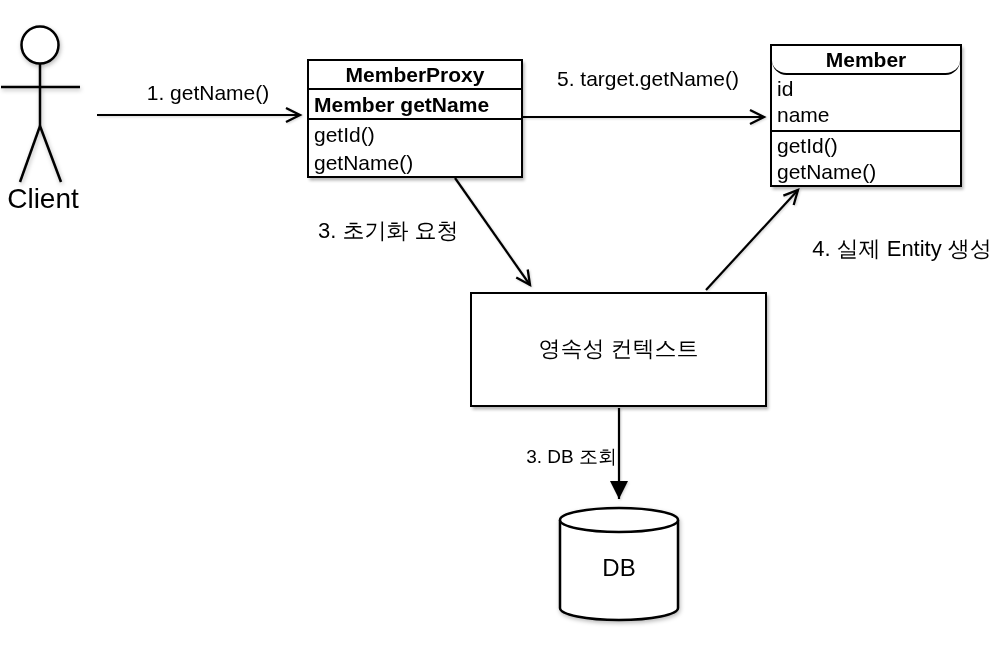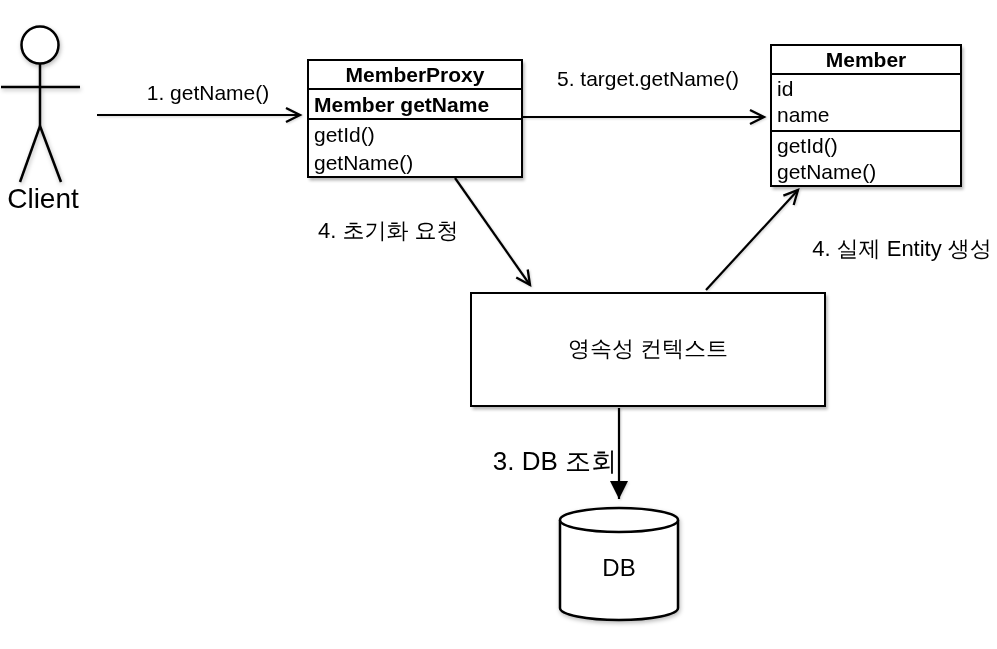--- a/index.html
+++ b/index.html
@@ -47,44 +47,44 @@
   .uml-line { white-space: nowrap; }
   .bold { font-weight: bold; }
 
   .proxy-box  { left: 307px; top: 59px;  width: 216px; height: 119px; }
   .proxy-box .uml-title { height: 27px; }
   .proxy-box .attr-section { height: 30px; box-sizing: border-box; }
   .proxy-box .method-section { flex: 1; }
   .proxy-box .uml-line { line-height: 28px; }
 
   .member-box { left: 770px; top: 44px;  width: 192px; height: 143px; }
-  .member-box .uml-title { height: 31px; }
+  .member-box .uml-title { height: 31px; border-radius: 15px; }
   .member-box .attr-section { height: 64px; box-sizing: border-box; }
   .member-box .method-section { flex: 1; }
   .member-box .uml-line { line-height: 26px; }
 
   .context-box {
-    left: 470px; top: 292px; width: 356px; height: 115px;
+    left: 470px; top: 292px; width: 297px; height: 115px;
     align-items: center;
     justify-content: center;
     font-size: 22px;
   }
 
   .label {
     position: absolute;
     font-size: 21px;
     text-align: center;
     white-space: nowrap;
   }
   .actor-label  { left: 2px;   top: 183px; width: 82px;  font-size: 28px; }
   .msg1-label   { left: 108px; top: 71px;  width: 200px; margin-top: 10px; }
   .msg5-label   { left: 533px; top: 67px;  width: 230px; }
   .msg2-label   { left: 318px; top: 216px; width: 140px; font-size: 22px; }
   .msg4-label   { left: 802px; top: 234px; width: 200px; font-size: 22px; }
-  .msg3-label   { left: 455px; top: 444px; width: 162px; text-align: right; font-size: 26px; }
+  .msg3-label   { left: 455px; top: 444px; width: 162px; text-align: right; font-size: 19px; }
   .db-label     { left: 569px; top: 553px; width: 100px; font-size: 24px; line-height: 30px; }
 </style>
 </head>
 <body>
 
 <div class="canvas">
 
   <svg class="svg-layer" viewBox="0 0 997 649">
     <defs>
       <marker id="openhead" markerUnits="userSpaceOnUse" markerWidth="20" markerHeight="20" viewBox="0 0 20 20" refX="17" refY="10" orient="auto">
@@ -140,18 +140,18 @@
     </div>
   </div>
 
   <div class="uml-box context-box">
     <div>영속성 컨텍스트</div>
   </div>
 
   <div class="label actor-label">Client</div>
   <div class="label msg1-label">1. getName()</div>
   <div class="label msg5-label">5. target.getName()</div>
-  <div class="label msg2-label">4. 초기화 요청</div>
+  <div class="label msg2-label">3. 초기화 요청</div>
   <div class="label msg4-label">4. 실제 Entity 생성</div>
   <div class="label msg3-label">3. DB 조회</div>
   <div class="label db-label">DB</div>
 
 </div>
 
 </body></html>

